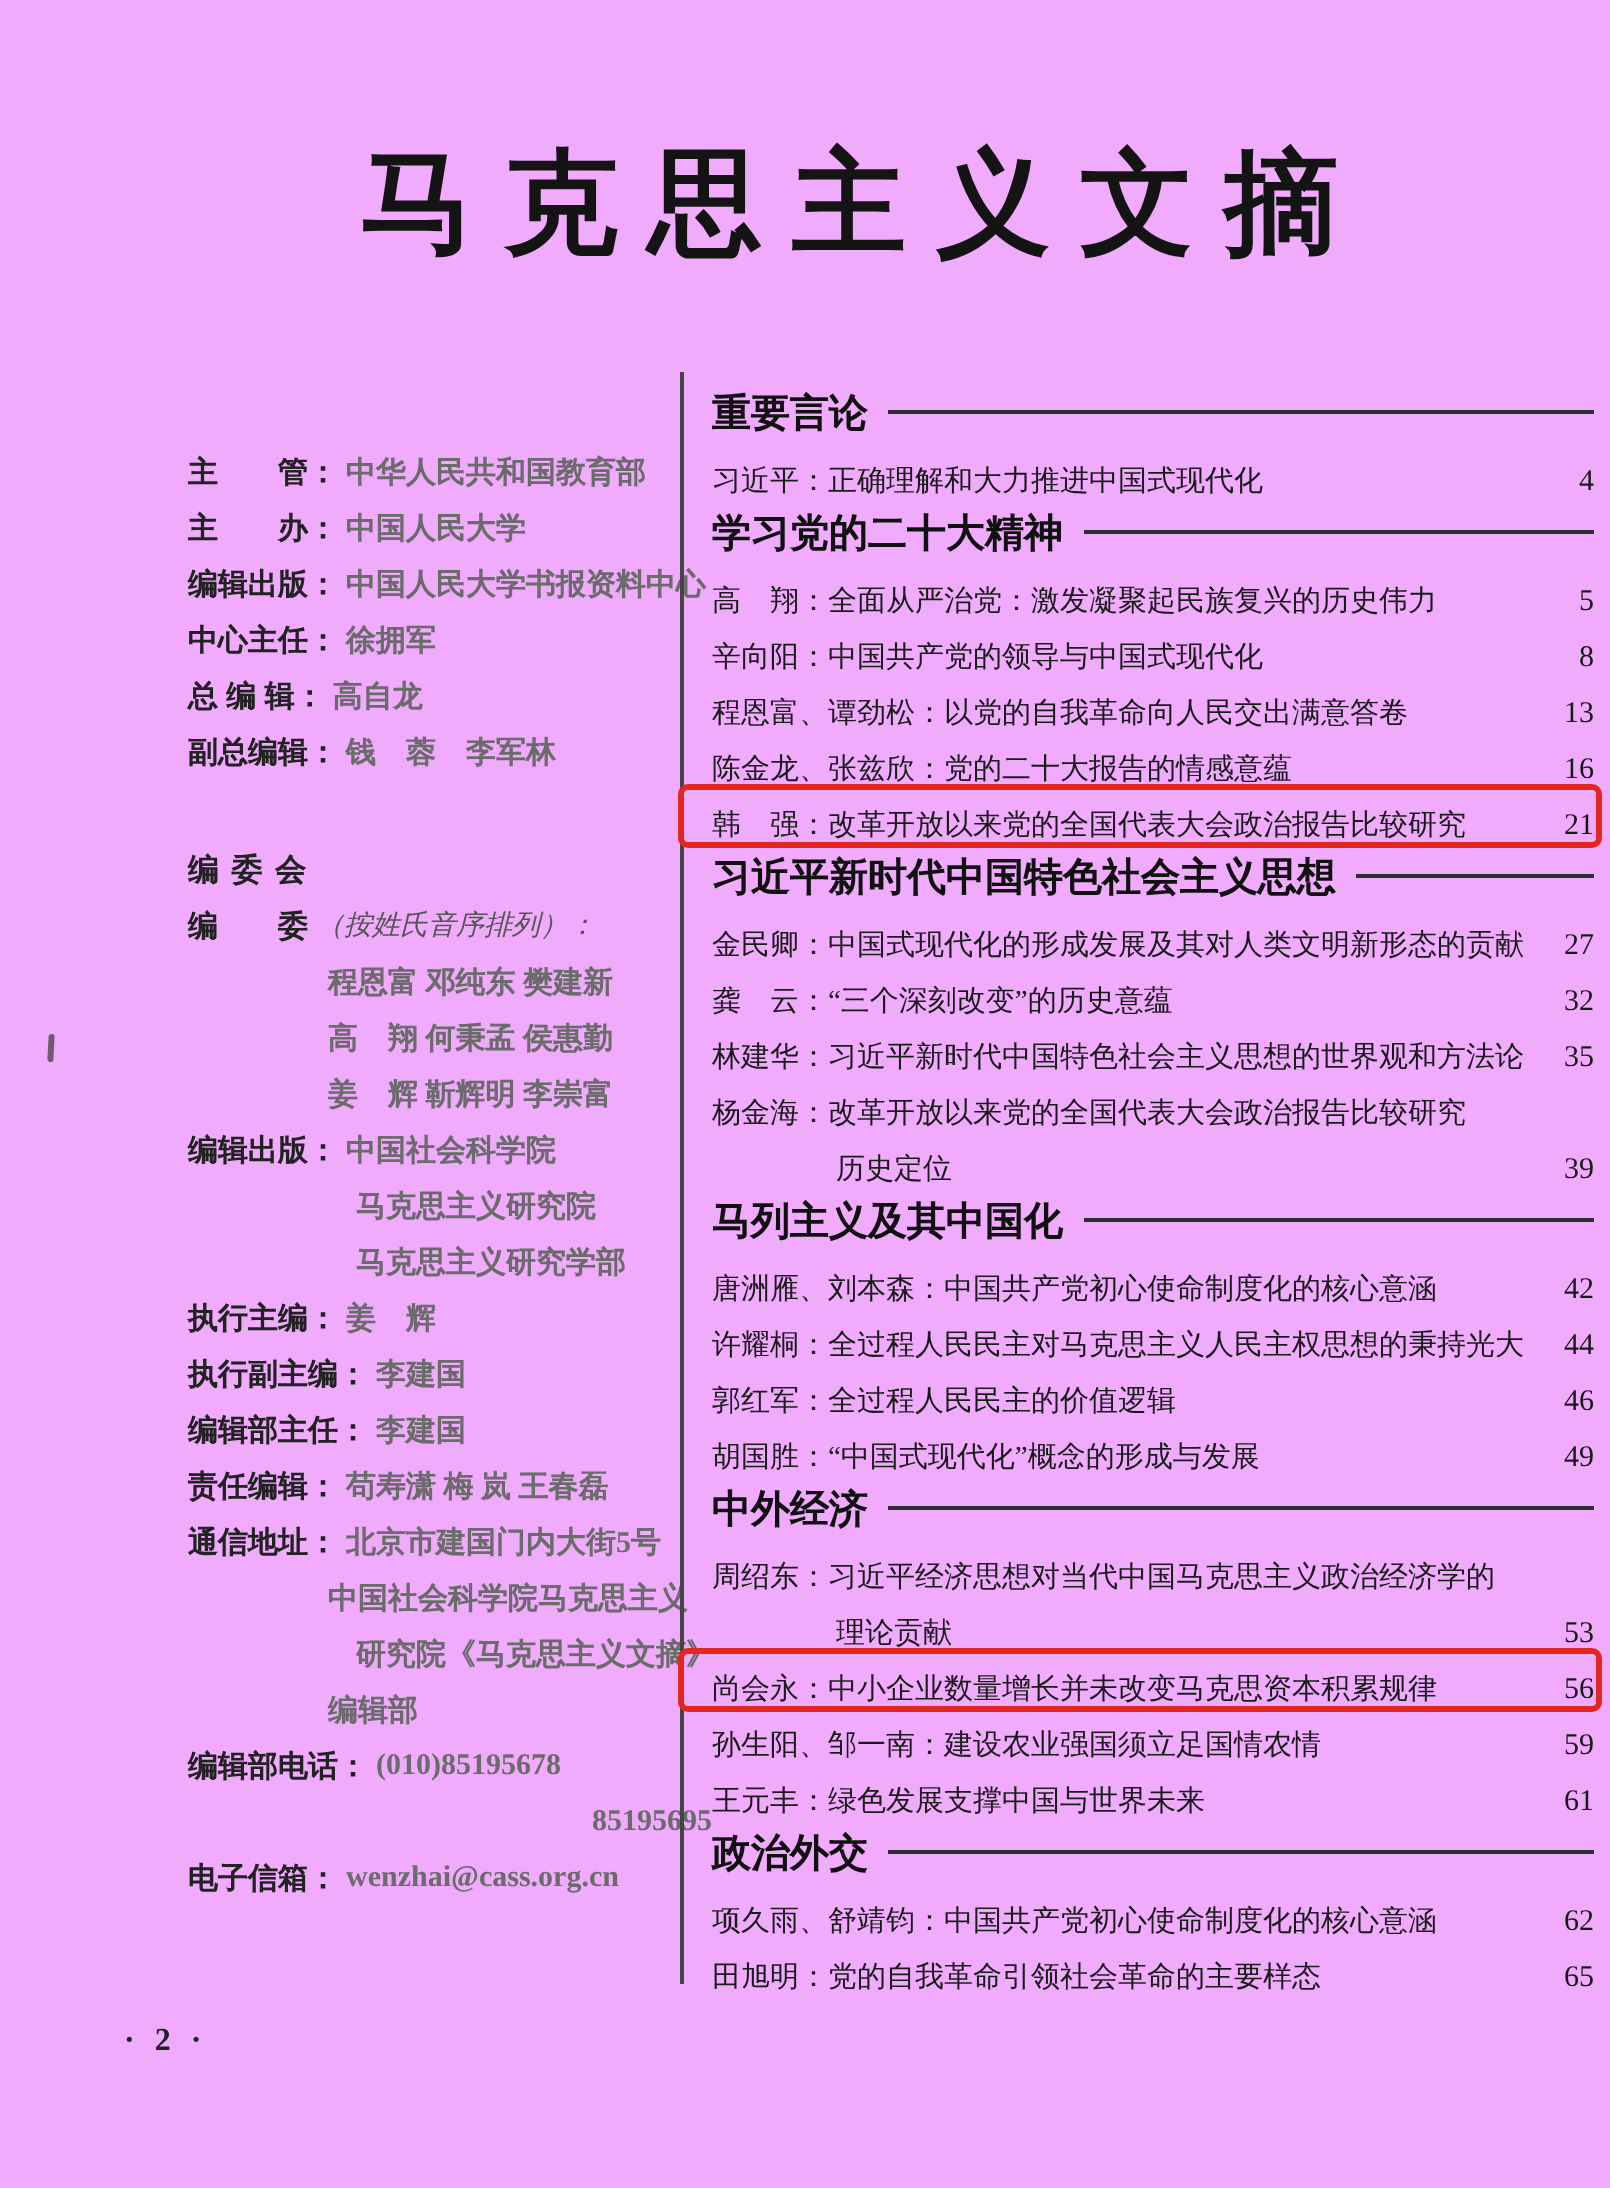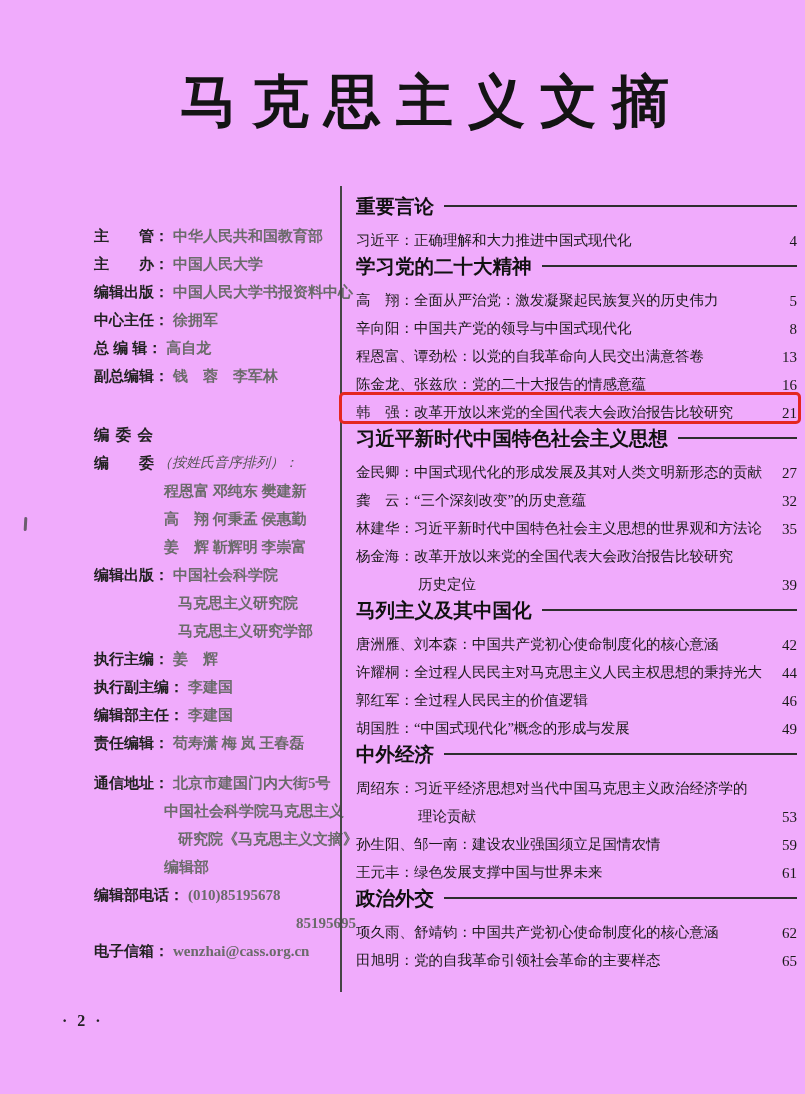--- a/index.html
+++ b/index.html
@@ -27,21 +27,21 @@
   }
   .m-row{height:28px;display:flex;align-items:center;}
   .m-row .lbl{
     font-family:Liberation Sans, sans-serif;
     font-weight:bold;color:#222;
   }
   .m-row .val{color:#6b6b6b;margin-left:4px;font-weight:bold;}
   .m-row .note{color:#555;font-style:italic;margin-left:4px;font-size:14px;}
   .m-row.heading .lbl{font-size:15.5px;letter-spacing:1px;}
   .gap-lg{margin-top:31px;}
-  .gap-sm{margin-top:12px;}
+  .gap-sm{}
   .ind-a{padding-left:66px;}
   .ind-b{padding-left:80px;}
   .ind-c{padding-left:106px;justify-content:flex-end;}
 
   
   .divider{
     position:absolute;left:340px;top:186px;width:1.5px;height:806px;
     background:#454545;
   }
 
@@ -276,20 +276,25 @@
       </div>
     <div class="toc-row">
         <span class="t">周绍东：习近平经济思想对当代中国马克思主义政治经济学的</span>
         <span class="p"></span>
       </div>
     <div class="toc-row ind">
         <span class="t">理论贡献</span>
         <span class="p">53</span>
       </div>
     <div class="toc-row">
+        <div class="hlbox"></div>
+        <span class="t">尚会永：中小企业数量增长并未改变马克思资本积累规律</span>
+        <span class="p">56</span>
+      </div>
+    <div class="toc-row">
         <span class="t">孙生阳、邹一南：建设农业强国须立足国情农情</span>
         <span class="p">59</span>
       </div>
     <div class="toc-row">
         <span class="t">王元丰：绿色发展支撑中国与世界未来</span>
         <span class="p">61</span>
       </div>
 
     <div class="toc-h">
         <span>政治外交</span>

